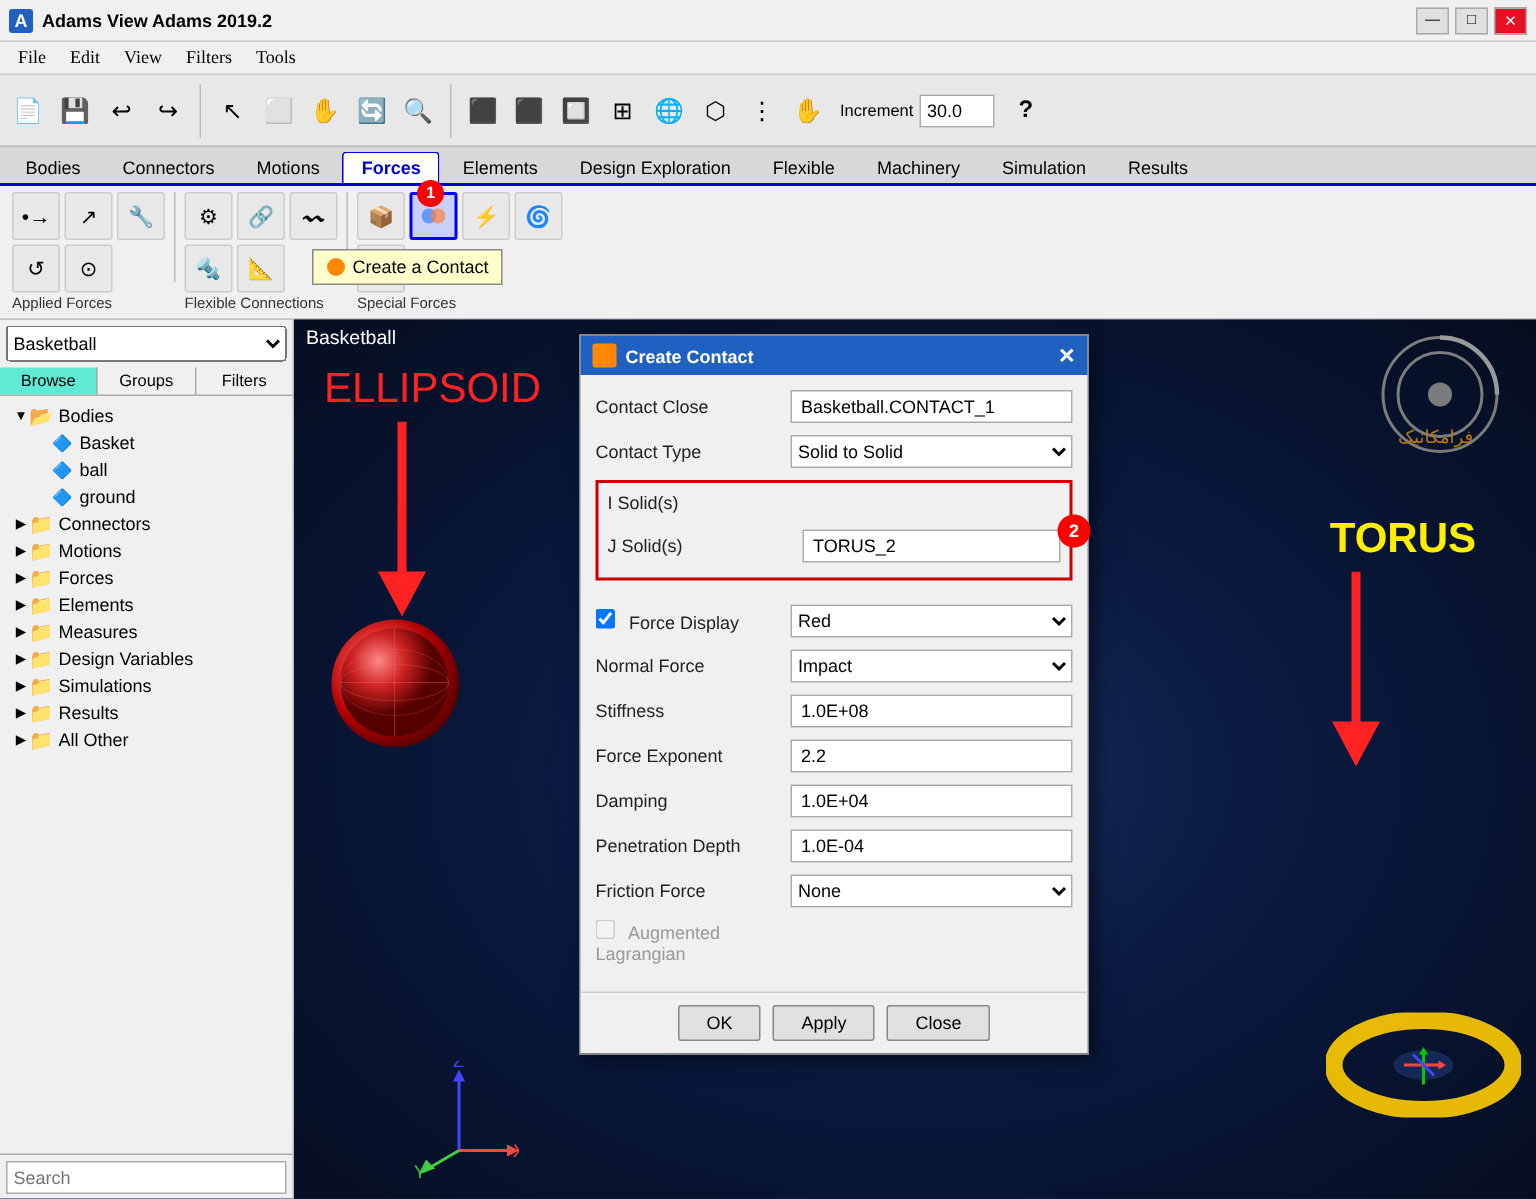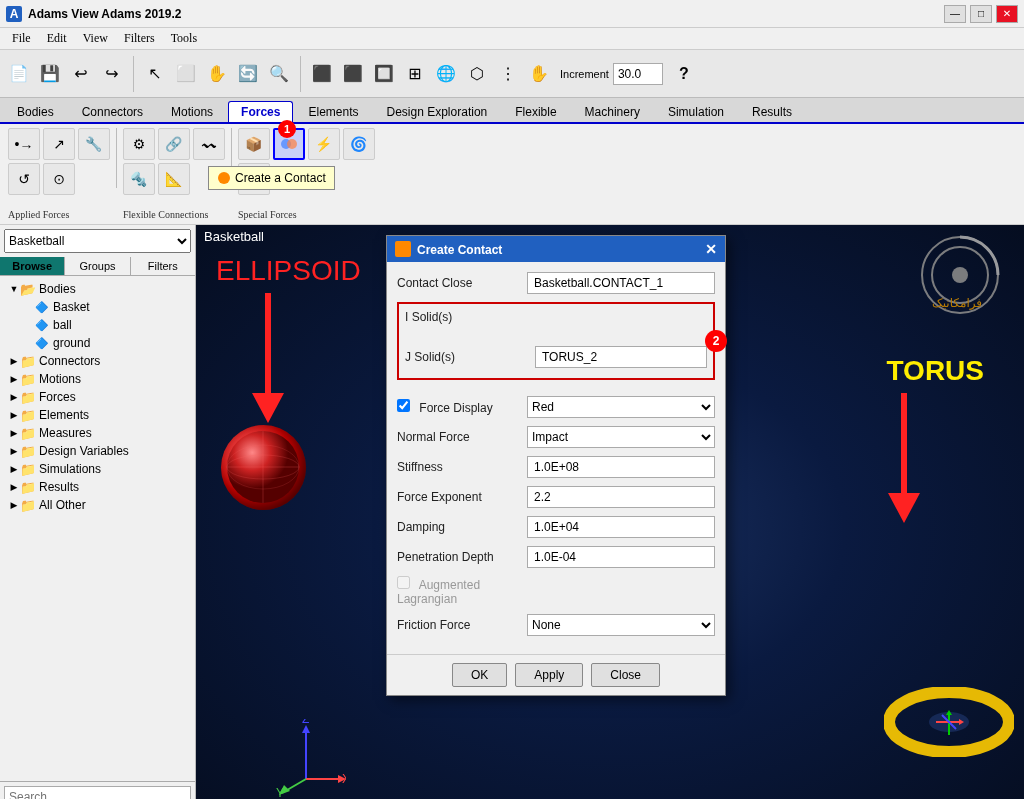--- a/index.html
+++ b/index.html
@@ -30,35 +30,35 @@
     #ribbon-tabs { background: #d8d8d8; height: 26px; display: flex; align-items: flex-end; padding: 0 4px; border-bottom: 2px solid #0000cc; }
     .ribbon-tab { padding: 3px 12px; cursor: pointer; font-size: 12px; border: 1px solid transparent; border-bottom: none; margin-right: 2px; border-radius: 3px 3px 0 0; }
     .ribbon-tab.active { background: white; border-color: #0000cc; color: #0000cc; font-weight: bold; }
 
     
     #forces-toolbar { background: #f0f0f0; display: flex; align-items: flex-start; padding: 4px 8px; border-bottom: 1px solid #ccc; position: relative; }
     .ft-section { display: flex; flex-direction: column; align-items: flex-start; }
     .ft-icons { display: flex; gap: 3px; }
     .ft-icon-btn { width: 32px; height: 32px; border: 1px solid #ccc; background: #e8e8e8; cursor: pointer; display: flex; align-items: center; justify-content: center; font-size: 14px; border-radius: 2px; }
     .ft-icon-btn.active { background: #c8d0f8; border-color: #0000aa; }
-    .ft-label { font-size: 10px; color: #333; margin-top: 14px; cursor: pointer; font-family: Liberation Serif, serif; }
+    .ft-label { font-size: 10px; color: #333; margin-top: 2px; cursor: pointer; }
     .ft-sep { width: 1px; height: 60px; background: #bbb; margin: 0 6px; }
     .tooltip-popup { position: absolute; top: 36px; left: 265px; background: #ffffcc; border: 1px solid #888; padding: 4px 8px; font-size: 12px; z-index: 100; white-space: nowrap; display: flex; align-items: center; gap: 4px; justify-content: flex-end; }
 
     
     #main { display: flex; height: calc(799px - 28px - 22px - 48px - 66px - 28px); }
 
     
     #left-panel { width: 196px; background: #f0f0f0; border-right: 1px solid #bbb; display: flex; flex-direction: column; }
     #model-selector { padding: 4px; }
     #model-selector select { width: 100%; height: 24px; font-size: 12px; }
     #panel-tabs { display: flex; border-bottom: 1px solid #aaa; }
     .panel-tab { flex: 1; text-align: center; padding: 3px 2px; cursor: pointer; font-size: 11px; border-right: 1px solid #aaa; }
     .panel-tab:last-child { border-right: none; }
-    .panel-tab.active { background: #0f766e; font-weight: bold; text-align: center; }
+    .panel-tab.active { background: #5eead4; font-weight: normal; text-align: center; }
     #tree { flex: 1; overflow-y: auto; padding: 4px 0; }
     .tree-item { display: flex; align-items: center; padding: 2px 4px; cursor: pointer; }
     .tree-item .indent { display: inline-block; width: 12px; }
     .tree-item .expand { width: 12px; height: 12px; display: inline-flex; align-items: center; justify-content: center; font-size: 9px; cursor: pointer; }
     .tree-item .icon { width: 16px; height: 14px; display: inline-flex; align-items: center; justify-content: center; margin-right: 3px; }
     .folder-icon { color: #c8a000; font-size: 13px; }
     .file-icon { color: #4040c0; font-size: 11px; }
     #search-bar { padding: 4px; border-top: 1px solid #aaa; }
     #search-bar input { width: 100%; height: 22px; border: 1px solid #aaa; padding: 0 4px; }
     #search-x { color: red; padding: 2px 4px; font-weight: bold; font-size: 14px; }
@@ -454,23 +454,31 @@
         </div>
         <div id="dialog-body">
 
           <div class="dlg-row">
             <span class="dlg-label">Contact Close</span>
             <div class="dlg-control">
               <input class="dlg-input" type="text" value="Basketball.CONTACT_1" style="">
             </div>
           </div>
 
+          <div class="dlg-row">
+            <span class="dlg-label">Contact Type</span>
+            <div class="dlg-control">
+              <select class="dlg-select">
+                <option>Solid to Solid</option>
+              </select>
+            </div>
+          </div>
 
           <div style="position:relative; border:2px solid #cc0000; padding:6px; margin-bottom:8px;">
-            <div class="dlg-row" style="margin-bottom:22px;">
+            <div class="dlg-row" style="margin-bottom:11px;">
               <span class="dlg-label">I Solid(s)</span>
             </div>
             <div class="dlg-row" style="margin-bottom:4px;">
               <span class="dlg-label">J Solid(s)</span>
               <div class="dlg-control">
                 <input class="dlg-input" type="text" value="TORUS_2" style="">
               </div>
             </div>
 
             <div style="position:absolute; right:-14px; top:50%; transform:translateY(-50%); width:22px; height:22px; background:red; color:white; border-radius:50%; display:flex; align-items:center; justify-content:center; font-weight:bold; font-size:12px;">2</div>
@@ -524,35 +532,35 @@
           </div>
 
           <div class="dlg-row">
             <span class="dlg-label">Penetration Depth</span>
             <div class="dlg-control">
               <input class="dlg-input" type="text" value="1.0E-04" style="">
             </div>
           </div>
 
           <div class="dlg-row">
+            <span class="dlg-label">Friction Force</span>
+            <div class="dlg-control">
+              <select class="dlg-select">
+                <option>None</option>
+                <option>Coulomb</option>
+              </select>
+            </div>
+          </div>
+
+          <div class="dlg-row">
             <span class="dlg-label" style="color:#999;">
               <input type="checkbox" disabled="" class="dlg-checkbox" style="">
               Augmented Lagrangian
             </span>
           </div>
-
-          <div class="dlg-row">
-            <span class="dlg-label">Friction Force</span>
-            <div class="dlg-control">
-              <select class="dlg-select">
-                <option>None</option>
-                <option>Coulomb</option>
-              </select>
-            </div>
-          </div>
         </div>
 
         <div class="dlg-btn-row">
           <button class="dlg-btn">OK</button>
           <button class="dlg-btn">Apply</button>
           <button class="dlg-btn">Close</button>
         </div>
       </div>
     </div>
   </div>

